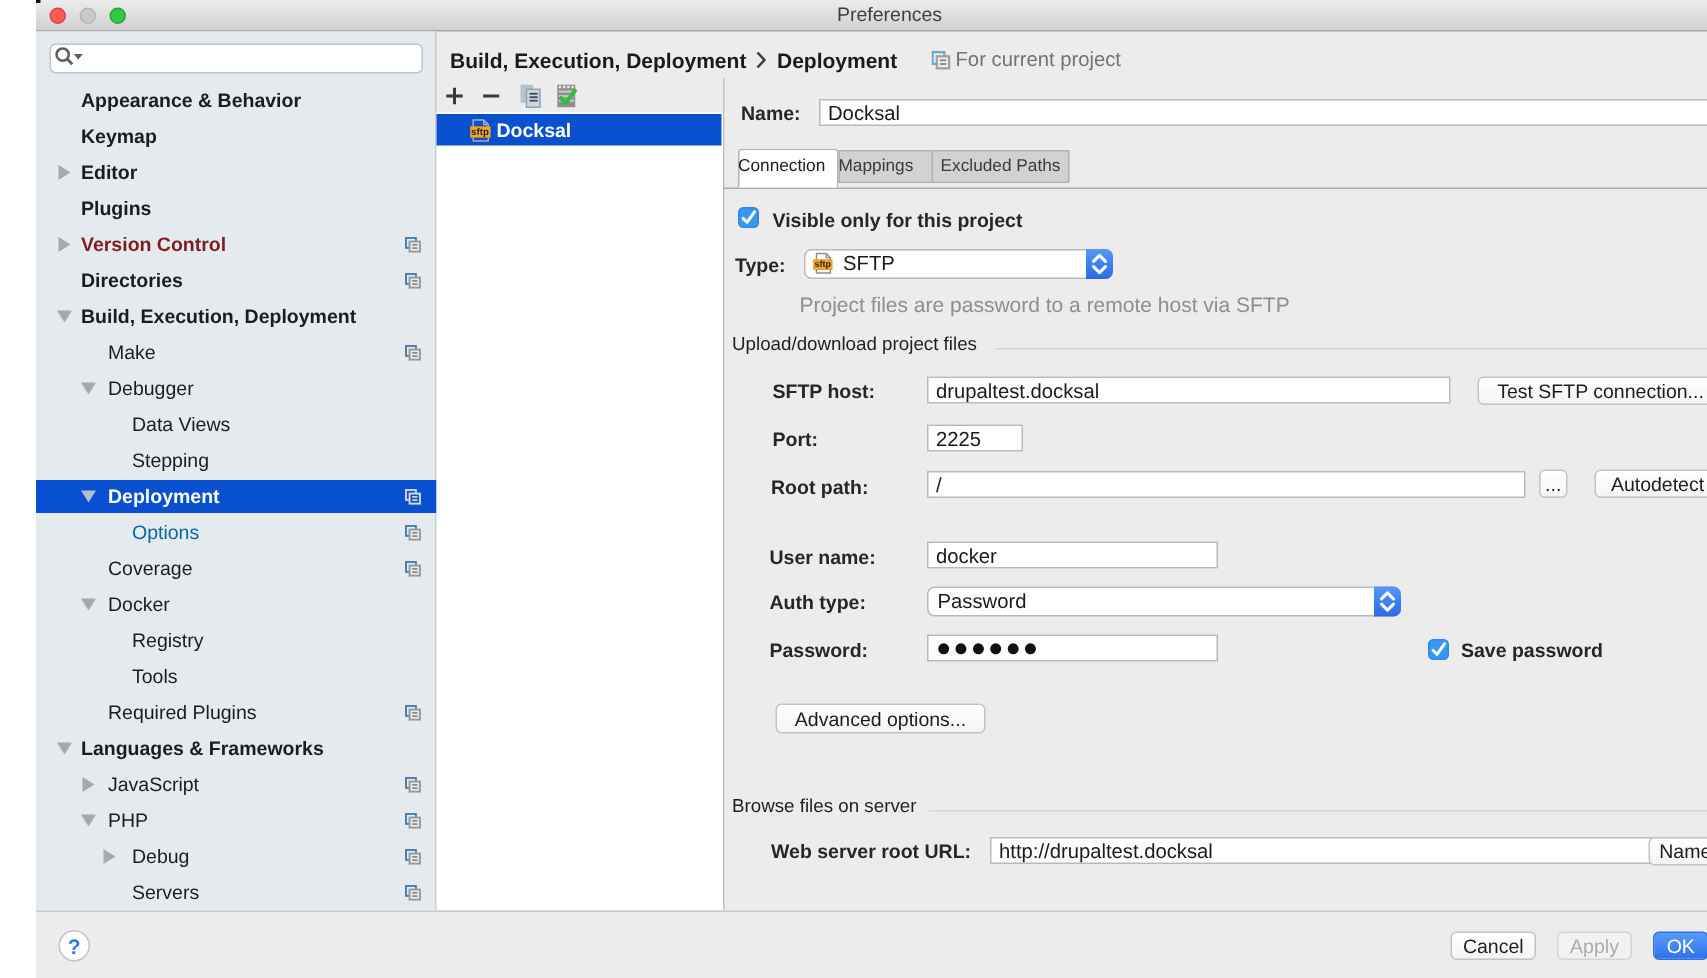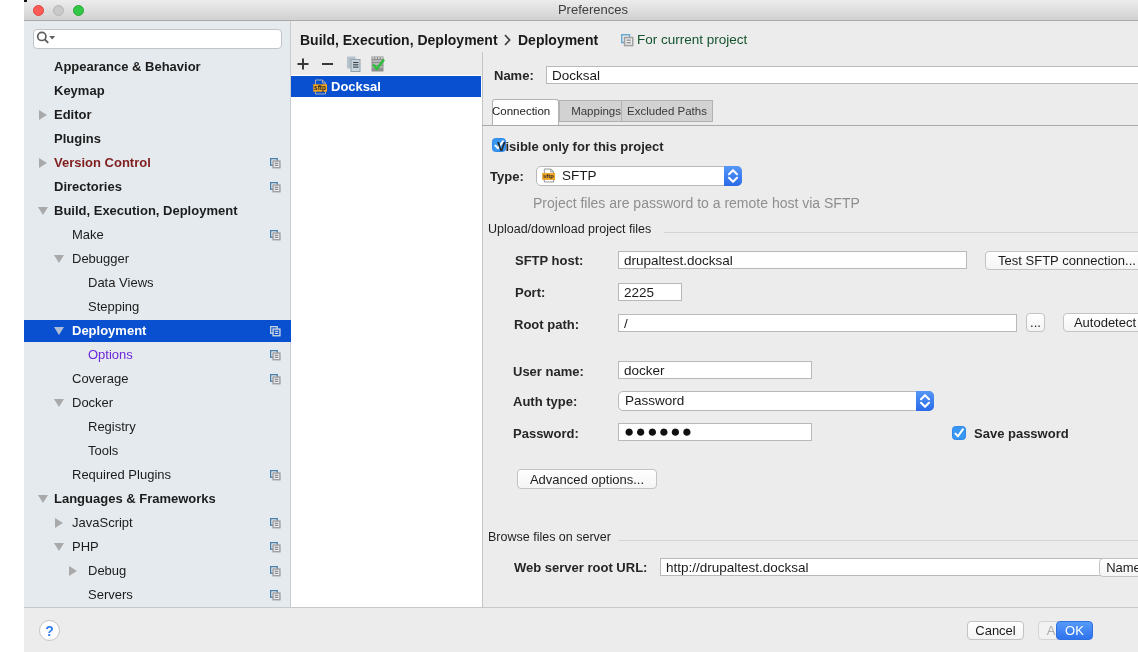--- a/index.html
+++ b/index.html
@@ -72,21 +72,21 @@
 <div class="abs" style="left:29.5px;top:327px;width:0;height:0;border-left:5px solid transparent;border-right:5px solid transparent;border-top:8.5px solid #aebdd3;"></div>
 <div class="abs" style="left:48px;top:319px;height:24px;line-height:24px;font-size:13px;font-weight:bold;color:#ffffff;white-space:nowrap">Deployment</div>
 <svg class="abs" style="left:246px;top:326px" width="11" height="11" viewBox="0 0 11 11">
 <rect x="0.65" y="0.65" width="6.6" height="6.6" fill="none" stroke="#c9d4de" stroke-width="1.3"></rect>
 <rect x="3.05" y="3.05" width="6.9" height="6.7" fill="#0950d0" stroke="#d4dae0" stroke-width="1.3"></rect>
 <g stroke="#cfd8e2" stroke-width="1.2">
         <line x1="4.8" y1="5.3" x2="8.3" y2="5.3"></line>
         <line x1="4.8" y1="7.4" x2="8.3" y2="7.4"></line>
       </g>
 </svg>
-<div class="abs" style="left:64px;top:343px;height:24px;line-height:24px;font-size:13px;font-weight:normal;color:#6d28d9;white-space:nowrap">Options</div>
+<div class="abs" style="left:64px;top:343px;height:24px;line-height:24px;font-size:13px;font-weight:normal;color:#0369a1;white-space:nowrap">Options</div>
 <svg class="abs" style="left:246px;top:350px" width="11" height="11" viewBox="0 0 11 11">
 <rect x="0.65" y="0.65" width="6.6" height="6.6" fill="none" stroke="#4a80ab" stroke-width="1.3"></rect>
 <rect x="3.05" y="3.05" width="6.9" height="6.7" fill="#e9edf1" stroke="#9a9a9a" stroke-width="1.3"></rect>
 <g stroke="#8a8a8a" stroke-width="1.2">
         <line x1="4.8" y1="5.3" x2="8.3" y2="5.3"></line>
         <line x1="4.8" y1="7.4" x2="8.3" y2="7.4"></line>
       </g>
 </svg>
 <div class="abs" style="left:48px;top:367px;height:24px;line-height:24px;font-size:13px;font-weight:normal;color:#1c1c1c;white-space:nowrap">Coverage</div>
 <svg class="abs" style="left:246px;top:374px" width="11" height="11" viewBox="0 0 11 11">
@@ -158,21 +158,21 @@
     </svg>
 <div class="abs" style="left:494px;top:28px;height:24px;line-height:24px;font-size:14px;font-weight:bold;color:#1a1a1a;white-space:nowrap">Deployment</div>
 <svg class="abs" style="left:597px;top:33.5px" width="13" height="13" viewBox="0 0 13 13">
 <rect x="0.75" y="0.75" width="7.8" height="7.8" fill="none" stroke="#6fa8cf" stroke-width="1.5"></rect>
 <rect x="3.55" y="3.55" width="8.2" height="8" fill="#ececec" stroke="#a0a0a0" stroke-width="1.5"></rect>
 <g stroke="#909090" stroke-width="1.3">
         <line x1="5.6" y1="6.2" x2="9.8" y2="6.2"></line>
         <line x1="5.6" y1="8.7" x2="9.8" y2="8.7"></line>
       </g>
 </svg>
-<div class="abs" style="left:613px;top:28px;height:24px;line-height:24px;font-size:13.5px;color:#14532d;white-space:nowrap">For current project</div>
+<div class="abs" style="left:613px;top:28px;height:24px;line-height:24px;font-size:13.5px;color:#737373;white-space:nowrap">For current project</div>
 
 <svg class="abs" style="left:273px;top:58px" width="12" height="12" viewBox="0 0 12 12">
       <g stroke="#383838" stroke-width="2">
         <line x1="6" y1="0.5" x2="6" y2="11.5"></line>
         <line x1="0.5" y1="6" x2="11.5" y2="6"></line>
       </g>
     </svg>
 <svg class="abs" style="left:298px;top:58px" width="11" height="12" viewBox="0 0 11 12">
       <line x1="0" y1="6" x2="11" y2="6" stroke="#383838" stroke-width="2"></line>
     </svg>
@@ -211,28 +211,28 @@
 <div class="abs" style="left:458px;top:52px;width:1px;height:555px;background:#c5c5c5"></div>
 
 <div class="lbl" style="left:470px;top:68px">Name:</div>
 <div class="fld" style="left:522px;top:66px;width:602px;height:18px">Docksal</div>
 
 <div class="abs" style="left:535px;top:100px;width:62px;height:22px;background:#d2d2d2;border:1px solid #b2b2b2;border-right:none"></div>
 <div class="abs" style="left:597px;top:100px;width:92px;height:22px;background:#d2d2d2;border:1px solid #b2b2b2"></div>
 <div class="abs" style="left:458px;top:125px;width:680px;height:1px;background:#a9a9a9"></div>
 <div class="abs" style="left:468px;top:99px;width:67px;height:26px;background:#fff;border:1px solid #b2b2b2;border-bottom:none;border-radius:3px 3px 0 0"></div>
 <div class="abs" style="left:468px;top:100px;width:67px;height:22px;line-height:22px;font-size:11.5px;color:#1c1c1c">Connection</div>
-<div class="abs" style="left:535px;top:100px;width:62px;height:22px;line-height:22px;text-align:right;font-size:11.5px;color:#3a3a3a">Mappings</div>
+<div class="abs" style="left:535px;top:100px;width:62px;height:22px;line-height:22px;text-align:left;font-size:11.5px;color:#3a3a3a">Mappings</div>
 <div class="abs" style="left:597px;top:100px;width:92px;height:22px;line-height:22px;text-align:center;font-size:11.5px;color:#3a3a3a">Excluded Paths</div>
 
 <div class="abs" style="left:468px;top:138px;width:14px;height:14px;border-radius:3.5px;background:#3797f3;border:1px solid #2f88e9"></div>
 <svg class="abs" style="left:468px;top:137px" width="15" height="16" viewBox="0 0 15 16">
 <path d="M3.4 8.6 L6 11.2 L11 4.2" fill="none" stroke="#fff" stroke-width="2" stroke-linecap="round" stroke-linejoin="round"></path>
 </svg>
-<div class="lbl" style="left:473px;top:139px">Visible only for this project</div>
+<div class="lbl" style="left:491px;top:139px">Visible only for this project</div>
 
 <div class="lbl" style="left:466px;top:169px">Type:</div>
 <div class="abs" style="left:512px;top:166px;width:206px;height:20px;background:#fff;border:1px solid #b9b9b9;border-radius:5px"></div>
 <div class="abs" style="left:518px;top:168px"><svg width="13" height="15" viewBox="0 0 14 16">
 <path d="M2.5 1 L9.5 1 L12.5 4 L12.5 15 L2.5 15 Z" fill="#fdfdfd" stroke="#8a9096" stroke-width="1"></path>
 <path d="M9.5 1 L9.5 4 L12.5 4" fill="none" stroke="#8a9096" stroke-width="1"></path>
 <rect x="0.5" y="5.5" width="14" height="7" fill="#f5a623" stroke="#e09112" stroke-width="0.5"></rect>
 <text x="7" y="11" font-family="Liberation Sans" font-size="6.5" font-weight="bold" fill="#1d2530" text-anchor="middle">sftp</text>
 </svg></div>
 <div class="abs" style="left:538px;top:166px;height:20px;line-height:20px;font-size:13.5px;color:#1a1a1a">SFTP</div>
@@ -284,14 +284,14 @@
 <div class="hairline" style="left:595px;top:540px;width:533px"></div>
 
 <div class="lbl" style="left:490px;top:560px">Web server root URL:</div>
 <div class="fld" style="left:636px;top:558px;width:460px;height:18px">http://drupaltest.docksal</div>
 <div class="btn" style="left:1075px;top:558px;width:49px;height:19px">Name</div>
 
 <div class="abs" style="left:0;top:607px;width:1138px;height:45px;background:#ececec;border-top:1px solid #c8c8c8"></div>
 <div class="abs" style="left:15px;top:620px;width:21px;height:21px;border-radius:50%;background:#fff;border:1px solid #c3c3c3;text-align:center;line-height:21px;font-size:14px;font-weight:bold;color:#2e7cf0">?</div>
 <div class="btn" style="left:943px;top:621px;width:57px;height:19px">Cancel</div>
 <div class="btn" style="left:1014px;top:621px;width:50px;height:19px;background:#f2f2f2;border-color:#d4d4d4;color:#ababab">Apply</div>
-<div class="btn" style="left:1032px;top:621px;width:37px;height:19px;background:linear-gradient(#569af8,#2f73ee);border-color:#2f6fe0;color:#fff">OK</div>
+<div class="btn" style="left:1078px;top:621px;width:37px;height:19px;background:linear-gradient(#569af8,#2f73ee);border-color:#2f6fe0;color:#fff">OK</div>
 
 </div>
 </body></html>

